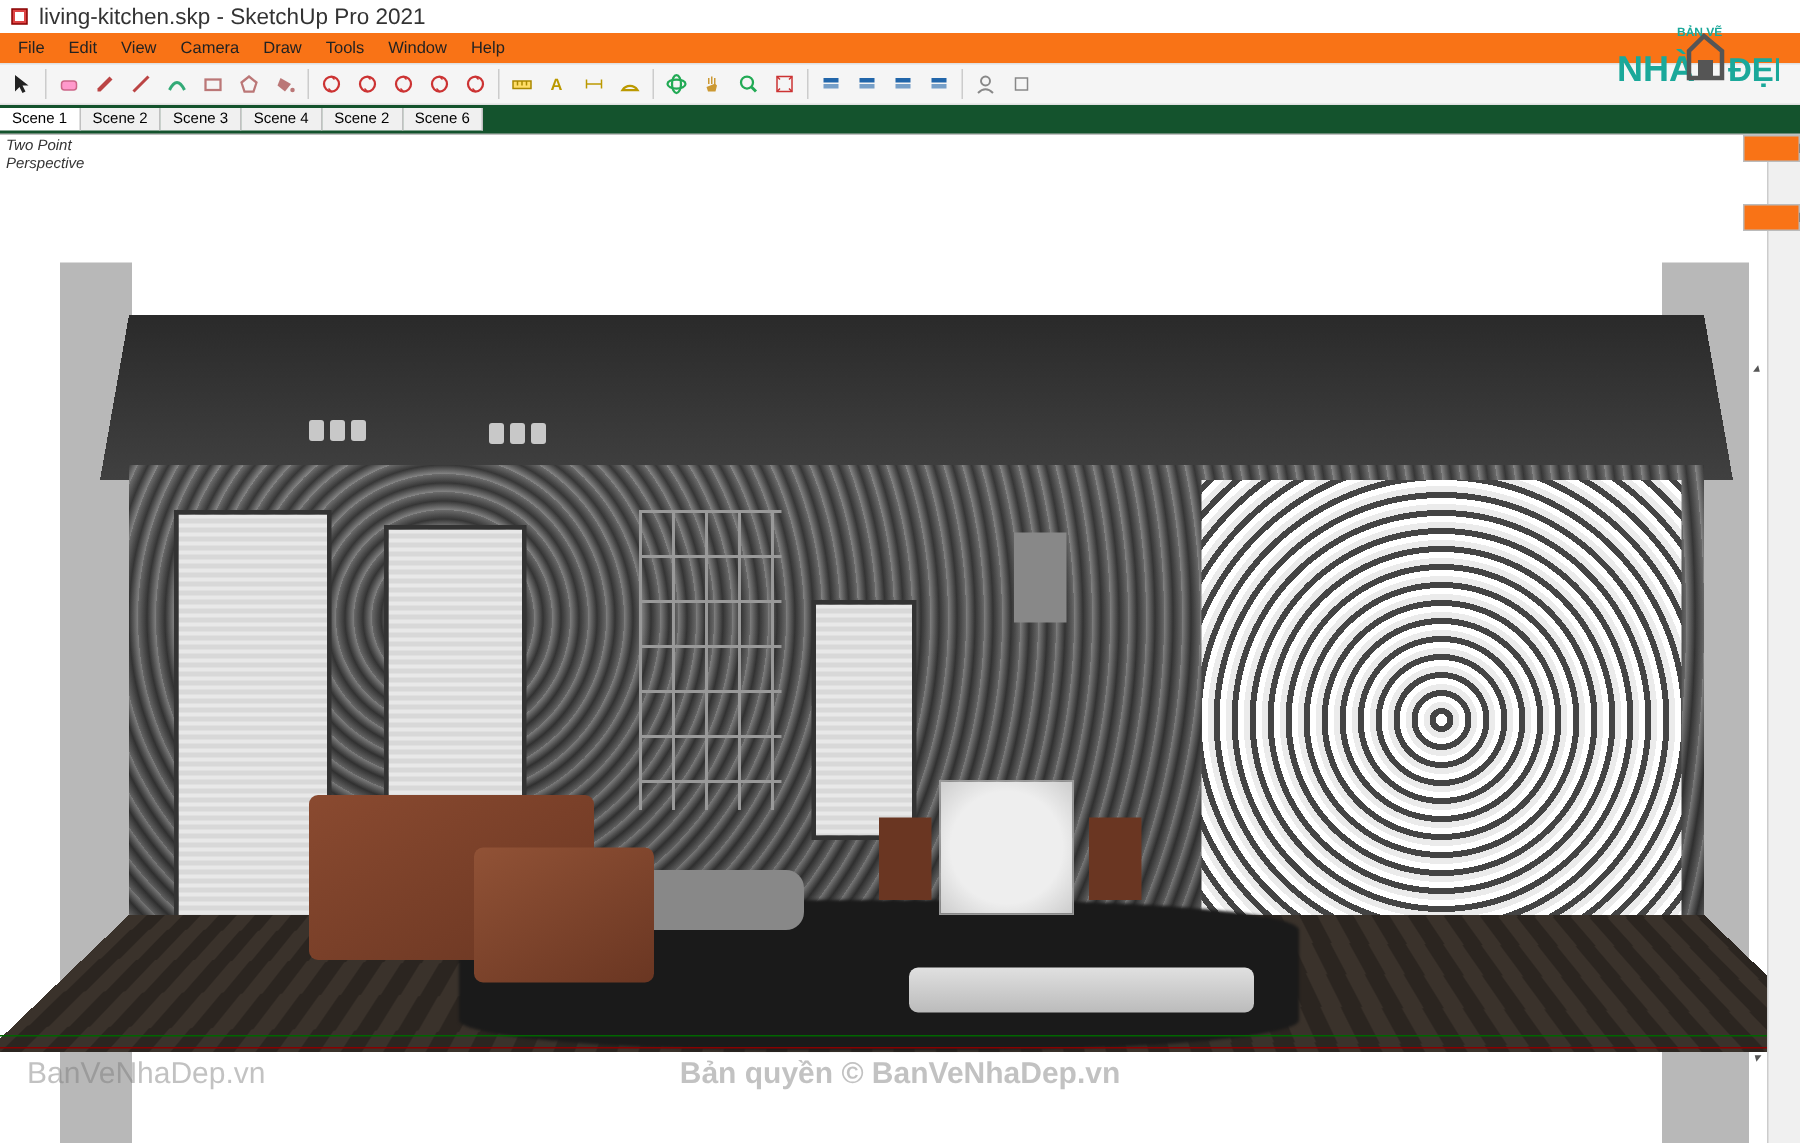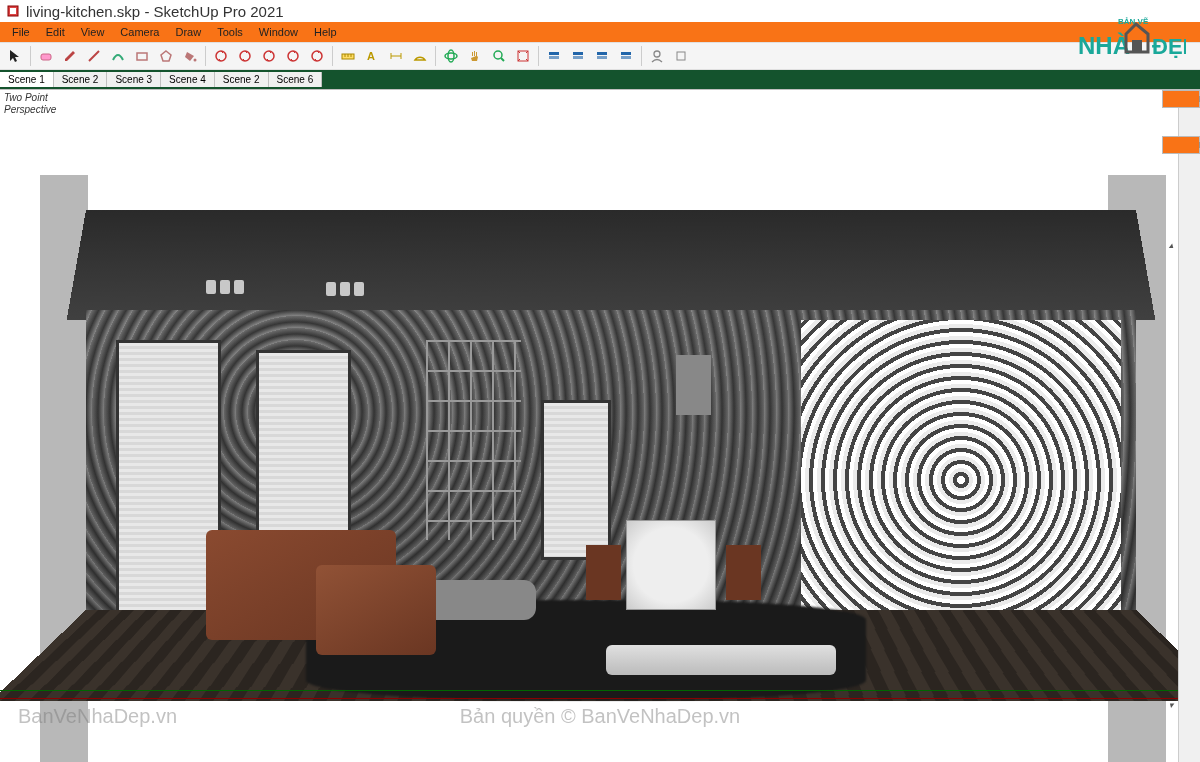--- a/index.html
+++ b/index.html
@@ -62,21 +62,21 @@
 
 
 .right-tray { position: absolute; right: 0; top: 0; width: 22px; height: 100%; background: #f0f0f0; border-left: 1px solid #ccc; }
 .tray-tab { position: absolute; right: 0; width: 22px; height: 18px; background: #f97316; border: 1px solid #bbb; font-size: 9px; text-align: center; line-height: 16px; color: #333; cursor: pointer; padding-left: 36px; }
 .tray-tab.t1 { top: 0; }
 .tray-tab.t2 { top: 28px; margin-top: 18px; }
 
 
 .watermark { position: absolute; font-size: 20px; color: rgba(120,120,120,0.45); font-weight: 500; pointer-events: none; }
 .wm-left { left: 18px; bottom: 34px; }
-.wm-center { left: 50%; transform: translateX(-50%); bottom: 34px; }
+.wm-center { left: 50%; transform: translateX(-50%); bottom: 34px; font-weight: bold; }
 
 
 .brand-logo { position: absolute; right: 14px; top: 12px; width: 110px; height: 50px; z-index: 20; }
 
 
 .vp-scroll { position: absolute; right: 24px; top: 150px; width: 10px; height: 470px; display: flex; flex-direction: column; justify-content: space-between; }
 .vp-scroll .arrow { width: 10px; height: 10px; font-size: 9px; text-align: center; color: #555; }
 </style>
 </head>
 <body>

